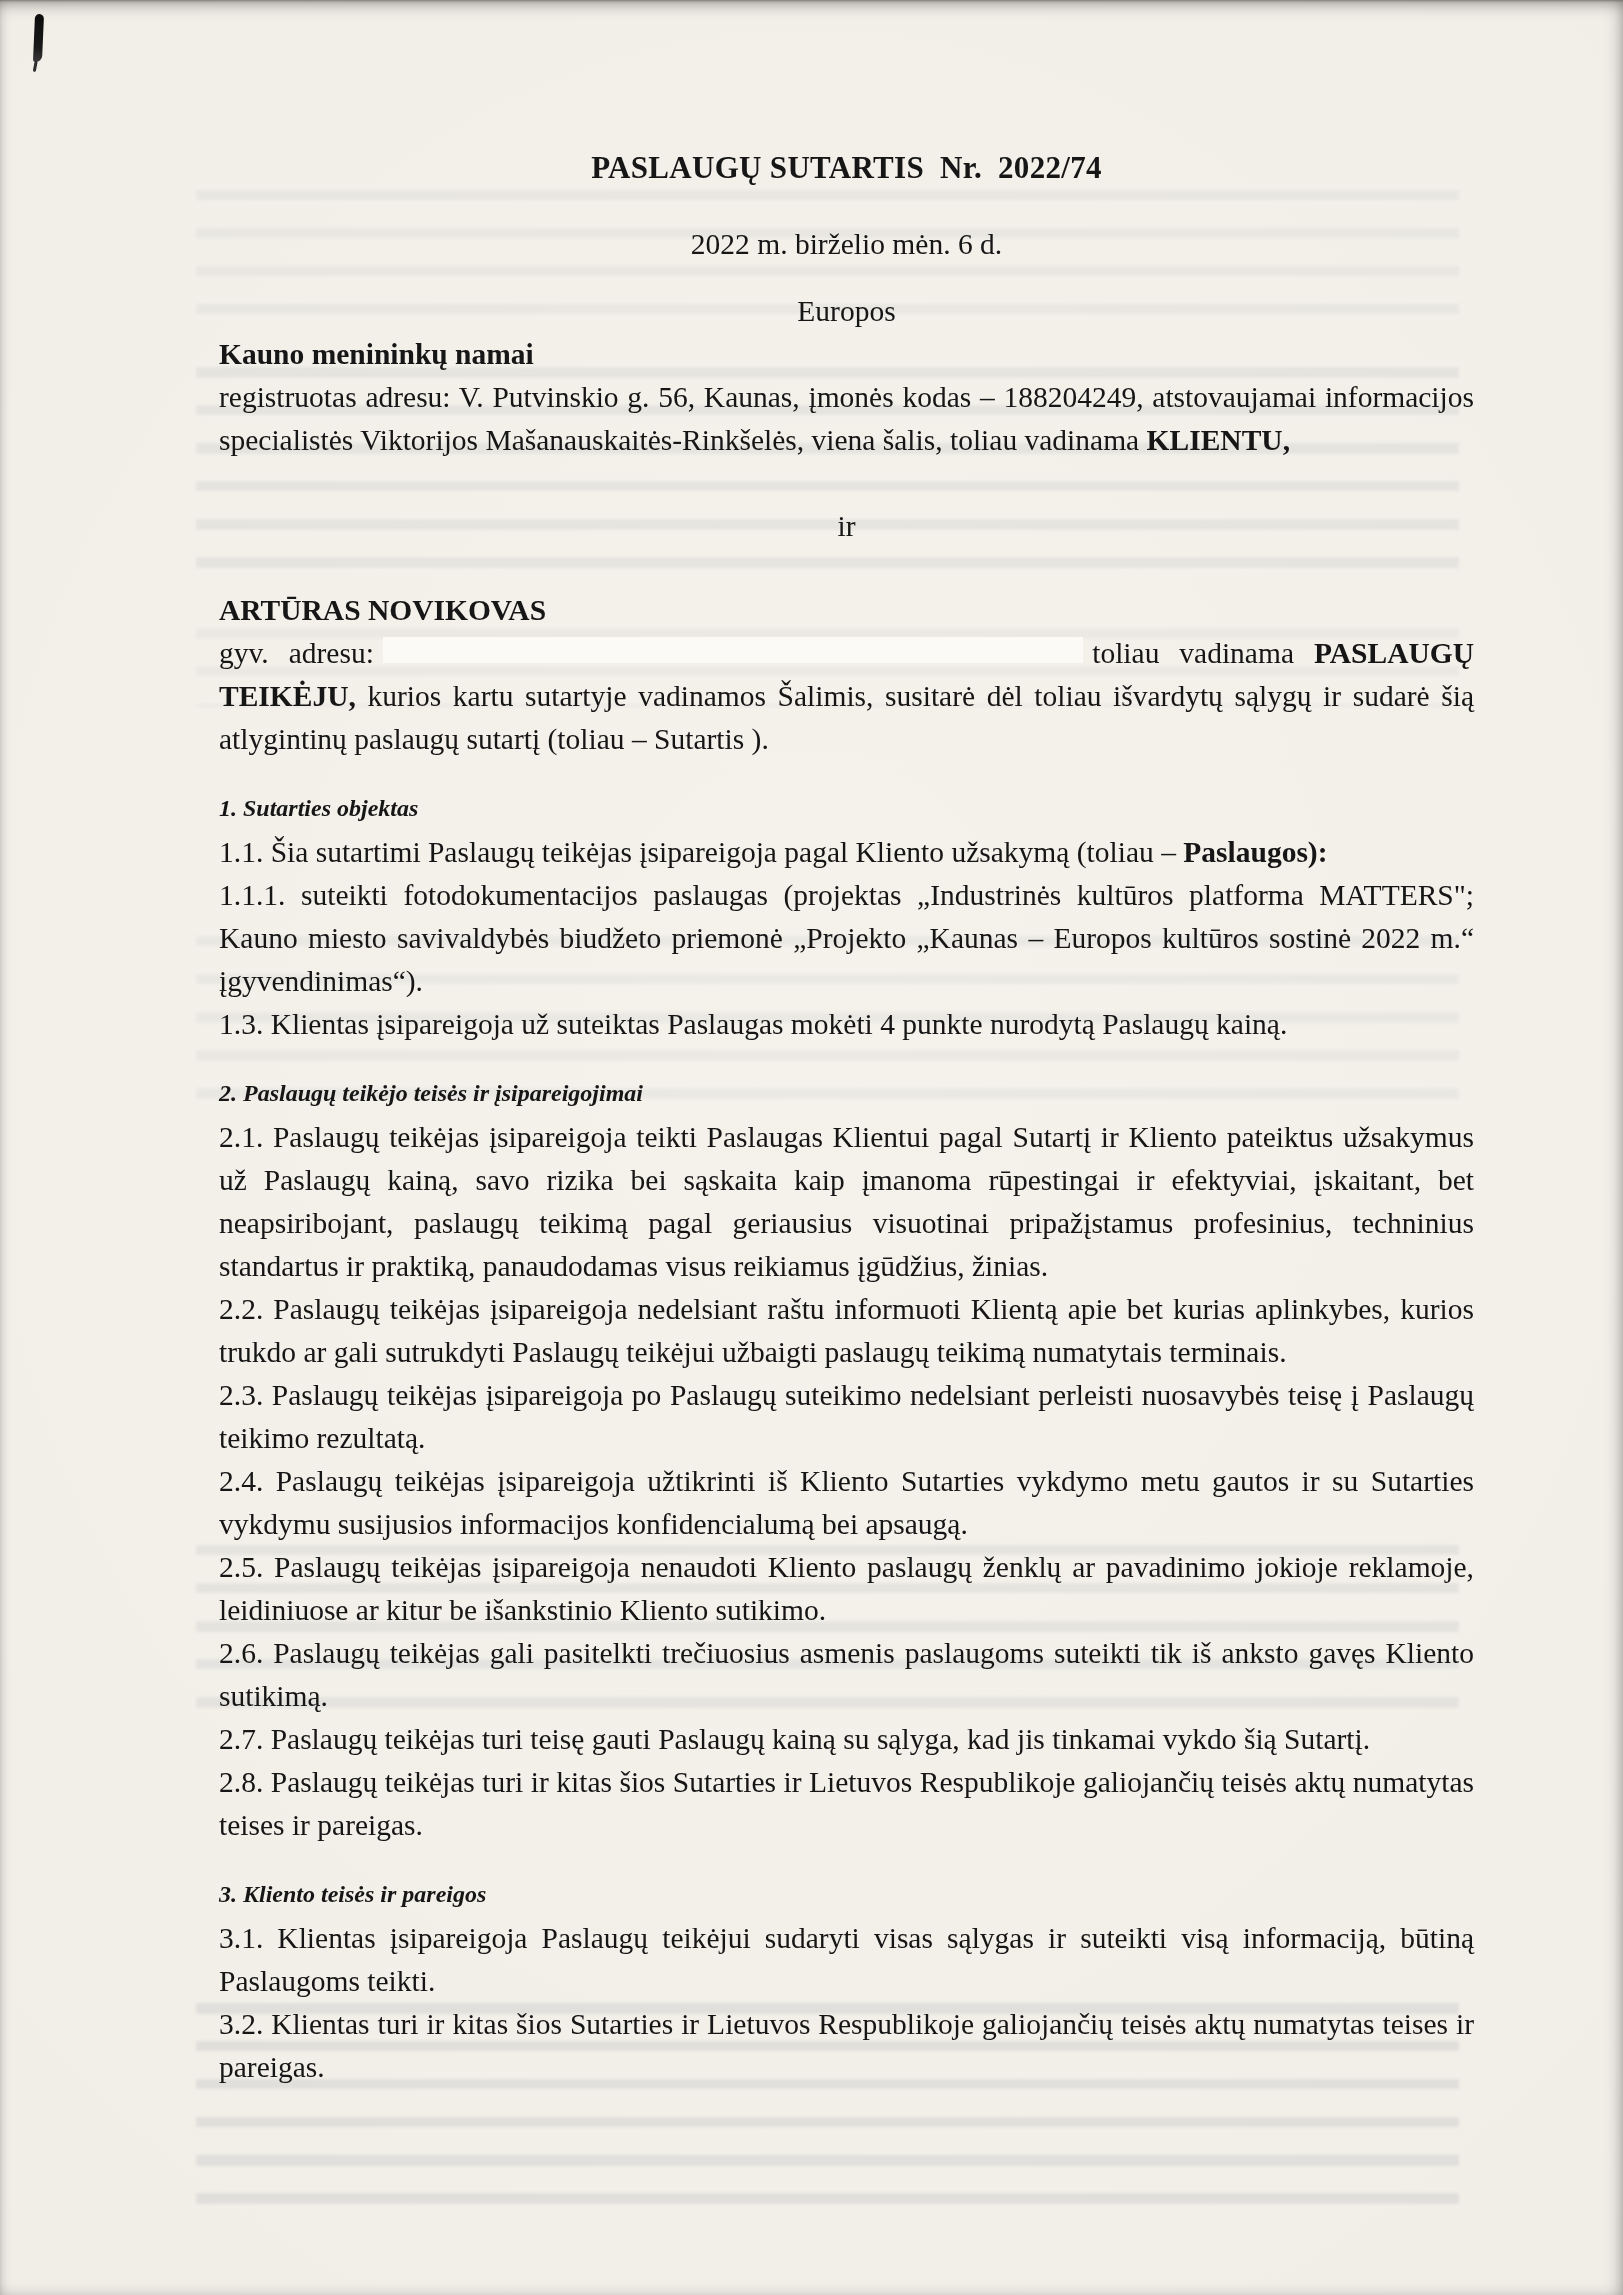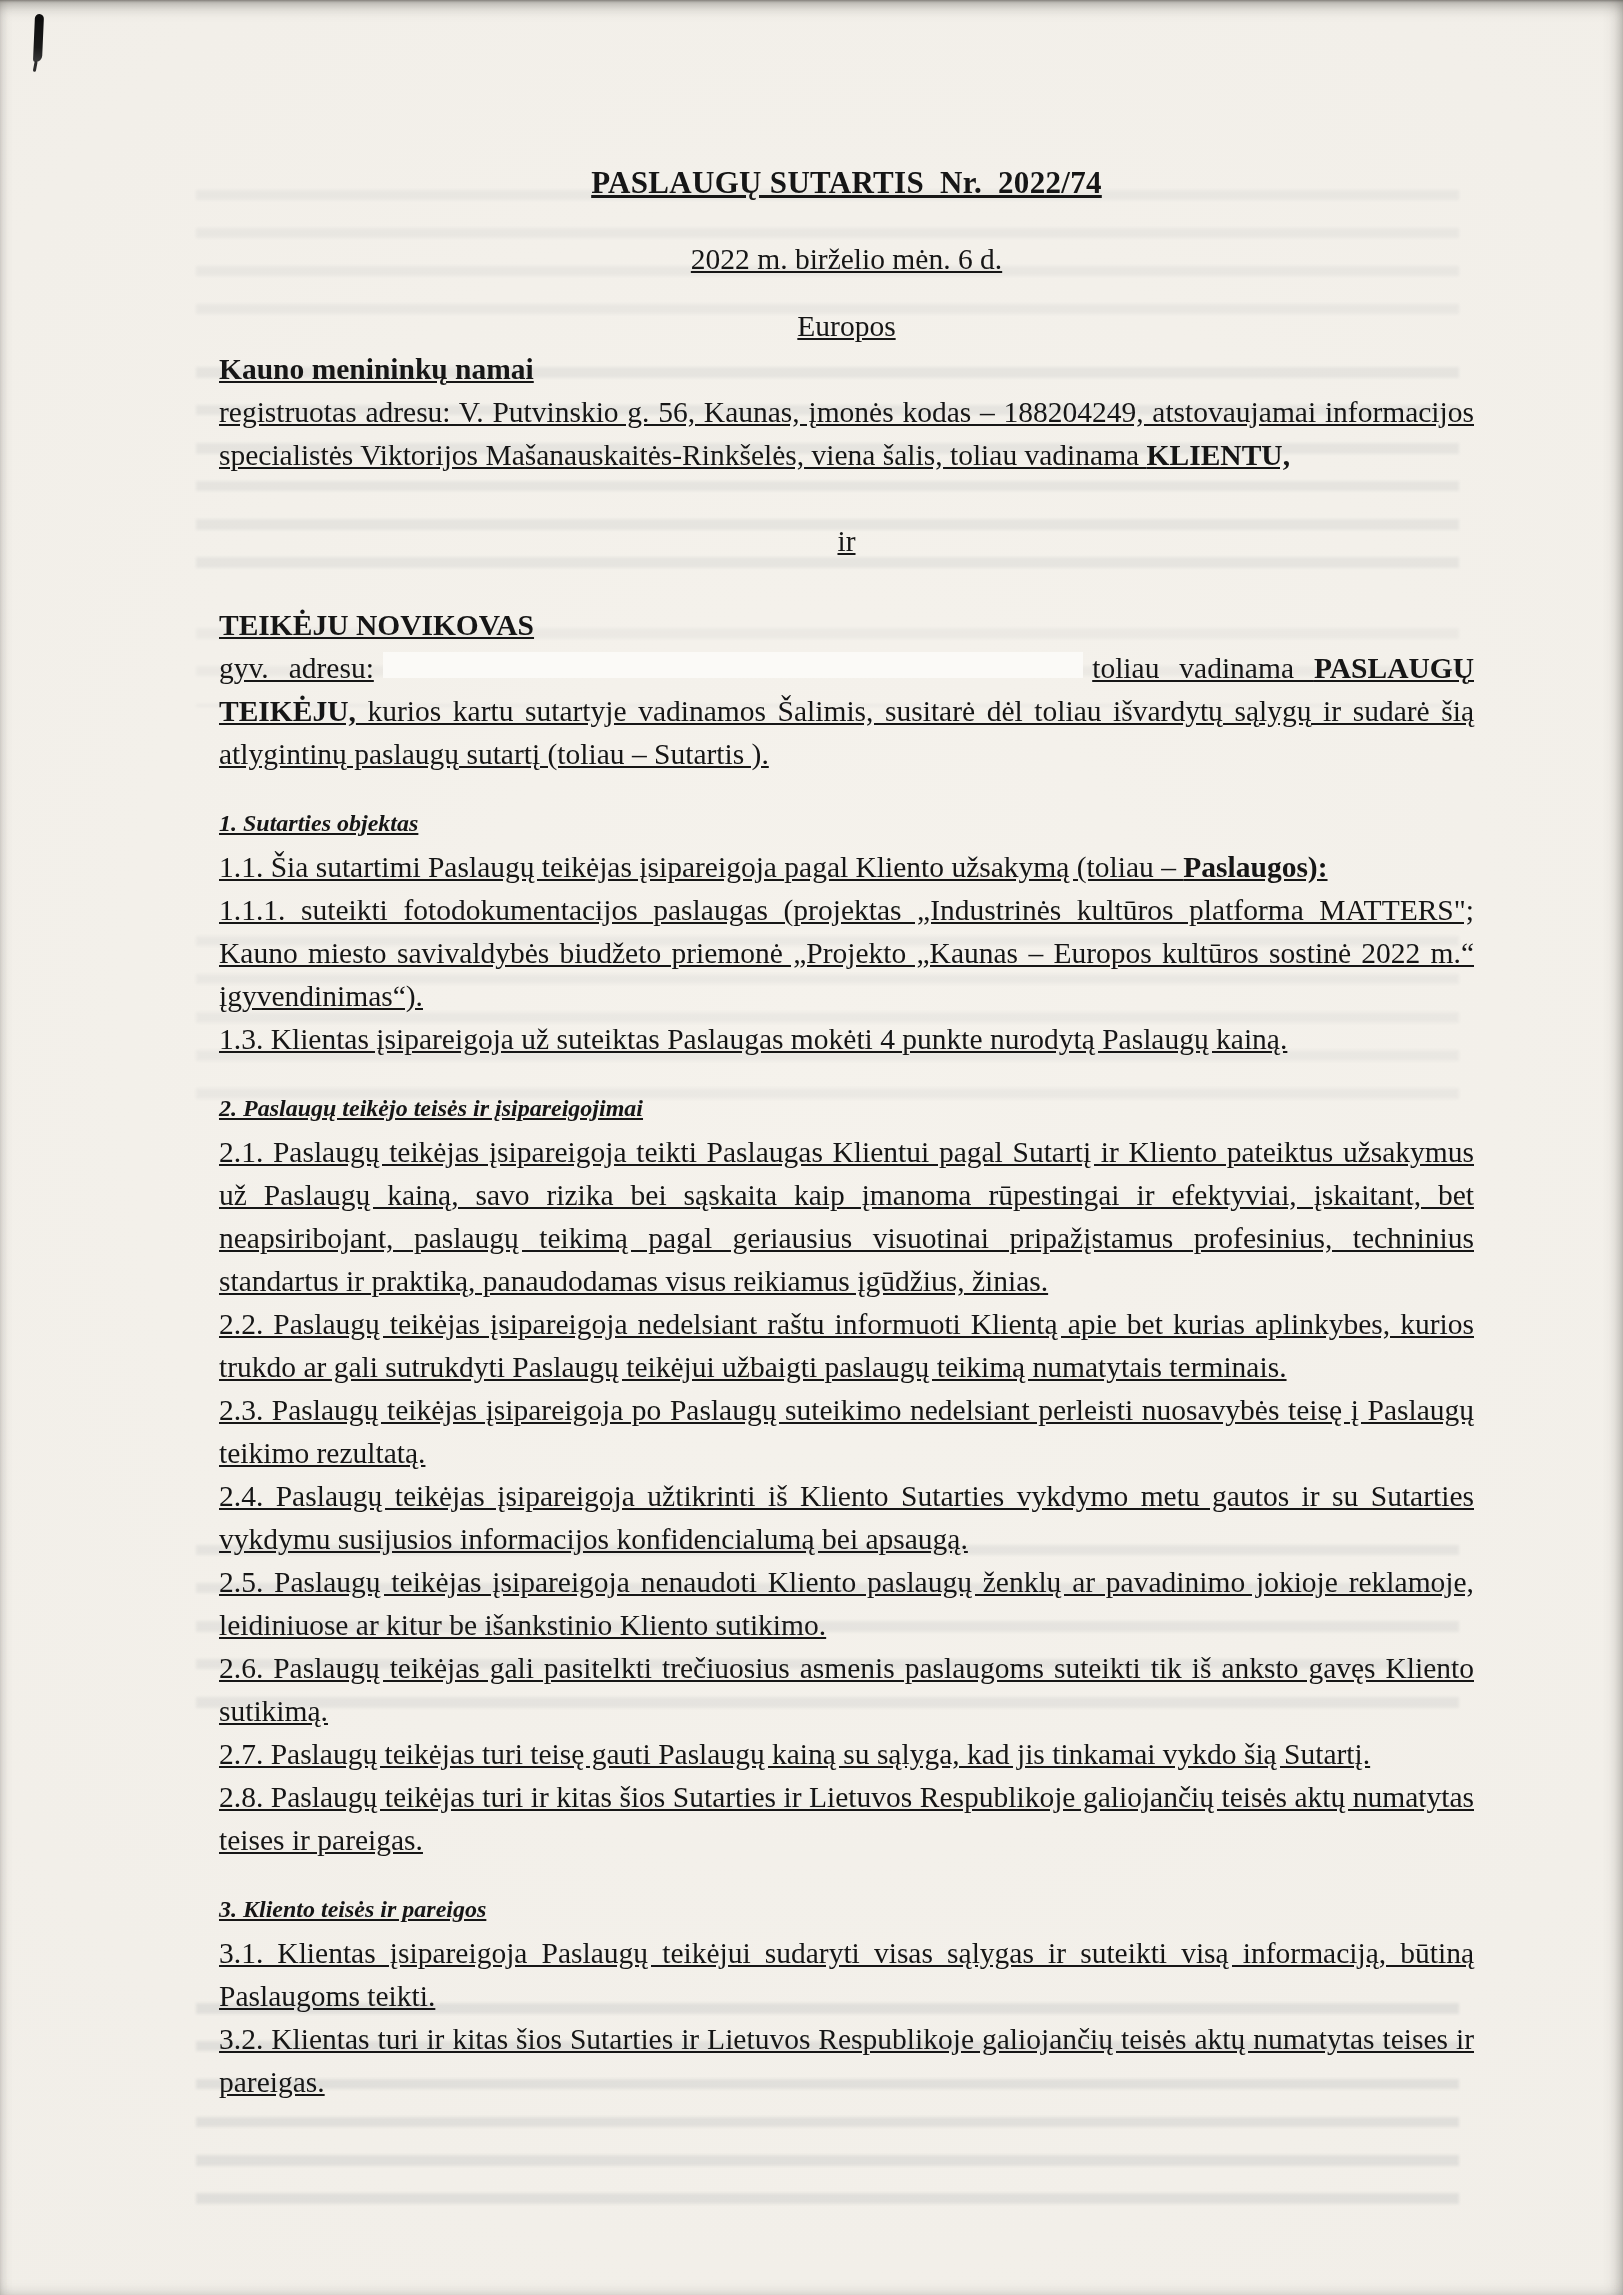--- a/index.html
+++ b/index.html
@@ -41,22 +41,22 @@
   .bleed {
     position: absolute; left: 196px; right: 164px; z-index: 1;
     filter: blur(1.6px); transform: scaleX(-1);
     background: repeating-linear-gradient(180deg,
       #4d5a66 0px, #4d5a66 10.5px, transparent 10.5px, transparent 38px);
   }
 
   
   .content {
     position: absolute; z-index: 2;
-    left: 219px; right: 149px; top: 161px;
-    font-size: 29.5px; line-height: 43px; text-decoration: underline;
+    left: 219px; right: 149px; top: 146px;
+    font-size: 29.5px; line-height: 43px;
   }
   .center { text-align: center; }
   .title {
     font-weight: bold; font-size: 31px; letter-spacing: 0.3px;
     white-space: pre-wrap; margin: 0;
   }
   .date-line { margin: 34px 0 0 0; }
   .place-line { margin: 23.6px 0 0 0; }
 
   .p { margin: 0; text-align: justify; }
@@ -94,21 +94,21 @@
   <p class="center title">PASLAUGŲ SUTARTIS  Nr.  2022/74</p>
   <p class="center date-line">2022 m. birželio mėn. 6 d.</p>
   <p class="center place-line">Europos</p>
 
   <div class="intro">
     <p class="p bold">Kauno menininkų namai</p>
     <p class="p"><span>registruotas adresu: V. Putvinskio g. 56, Kaunas, įmonės kodas – 188204249, atstovaujamai informacijos specialistės Viktorijos Mašanauskaitės-Rinkšelės, viena šalis, toliau vadinama </span><b>KLIENTU,</b></p>
 
     <p class="p ir-line">ir</p>
 
-    <p class="p bold provider-name">TEIKĖJU NOVIKOVAS</p>
+    <p class="p bold provider-name">ARTŪRAS NOVIKOVAS</p>
     <p class="p"><span>gyv.  adresu:</span><span class="blank"></span><span>toliau  vadinama  </span><b>PASLAUGŲ TEIKĖJU,</b><span> kurios kartu sutartyje vadinamos Šalimis, susitarė dėl toliau išvardytų sąlygų ir sudarė šią atlygintinų paslaugų sutartį  (toliau – Sutartis ).</span></p>
   </div>
 
   <h3 class="sec-heading">1. Sutarties objektas</h3>
   <p class="p"><span>1.1. Šia sutartimi Paslaugų teikėjas įsipareigoja pagal Kliento užsakymą (toliau – </span><b>Paslaugos):</b></p>
   <p class="p"><span>1.1.1. suteikti fotodokumentacijos paslaugas (projektas „Industrinės kultūros platforma MATTERS"; Kauno miesto savivaldybės biudžeto priemonė „Projekto „Kaunas – Europos kultūros sostinė 2022 m.“ įgyvendinimas“).</span></p>
   <p class="p"><span>1.3. Klientas įsipareigoja už suteiktas Paslaugas mokėti 4 punkte nurodytą Paslaugų kainą.</span></p>
 
   <h3 class="sec-heading">2. Paslaugų teikėjo teisės ir įsipareigojimai</h3>
   <p class="p"><span>2.1. Paslaugų teikėjas įsipareigoja teikti Paslaugas Klientui pagal Sutartį ir Kliento pateiktus užsakymus už Paslaugų kainą, savo rizika bei sąskaita kaip įmanoma rūpestingai ir efektyviai, įskaitant, bet neapsiribojant, paslaugų teikimą pagal geriausius visuotinai pripažįstamus profesinius, techninius standartus ir praktiką, panaudodamas visus reikiamus įgūdžius, žinias.</span></p>

